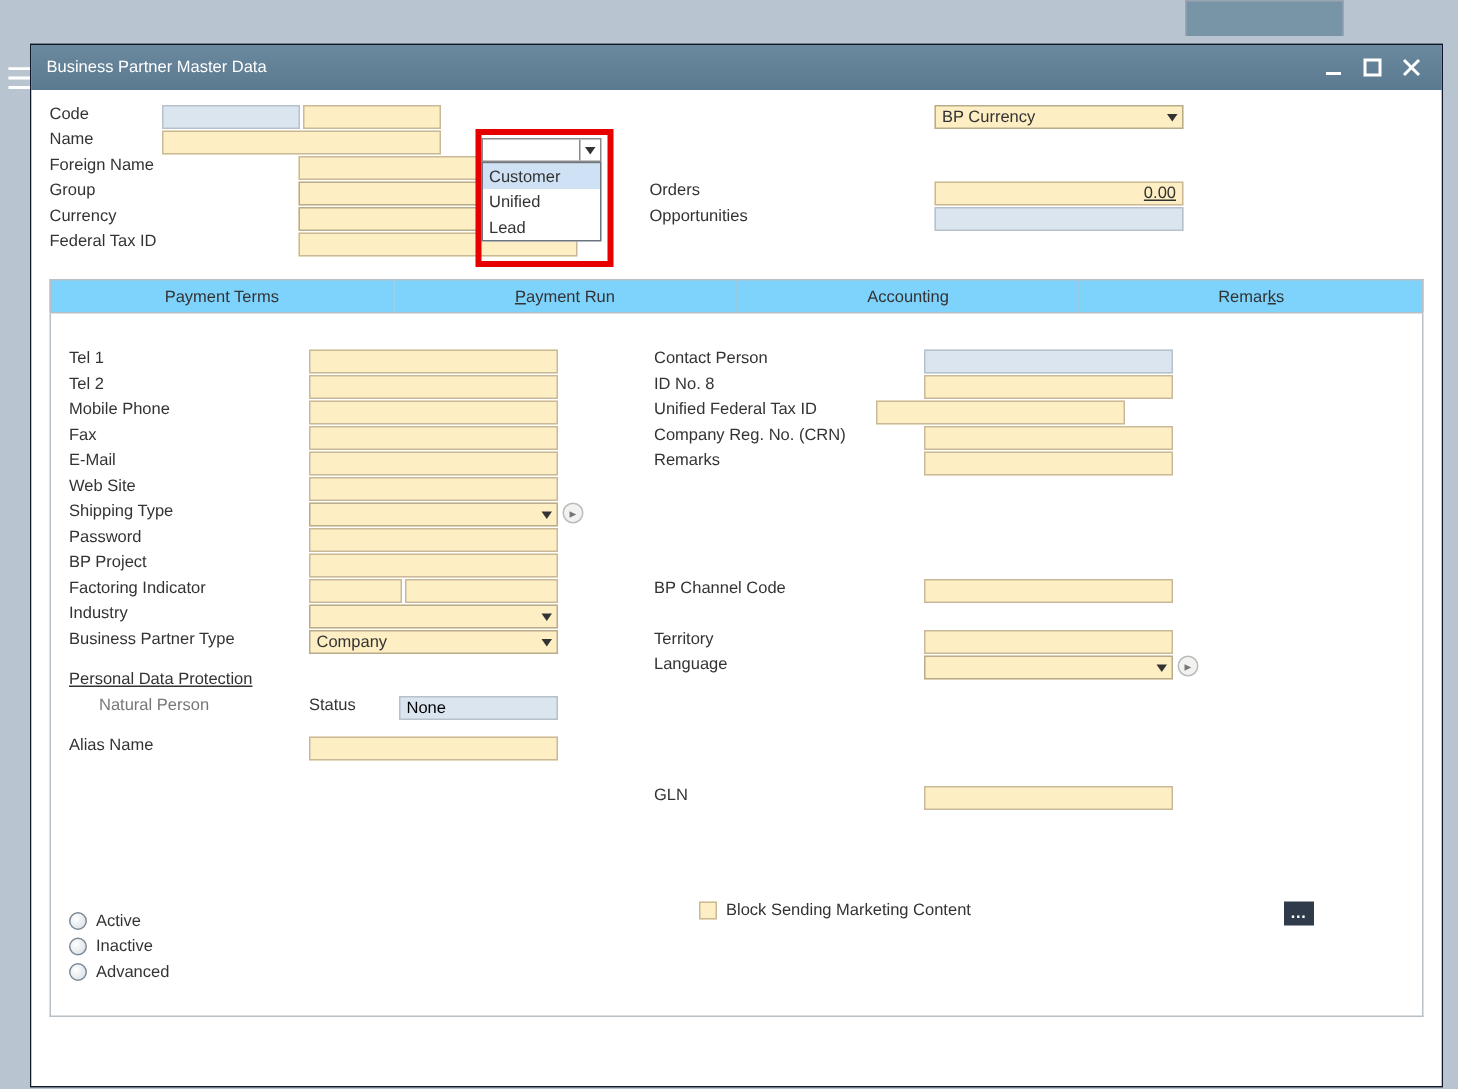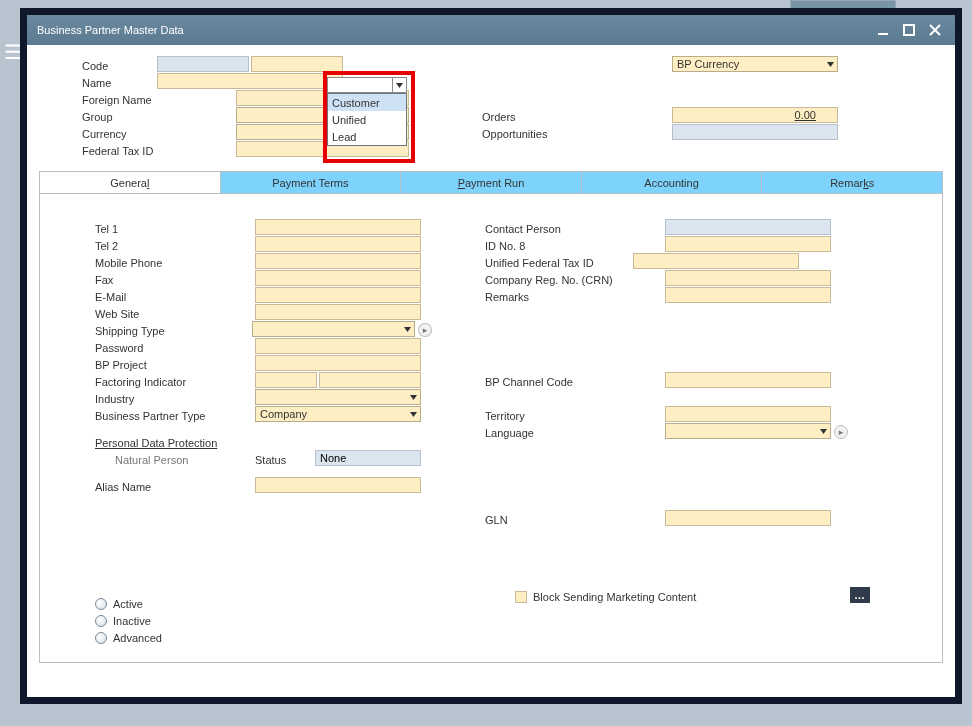--- a/index.html
+++ b/index.html
@@ -1,44 +1,44 @@
 <!DOCTYPE html>
 <html><head>
 <meta charset="utf-8">
 <style>
   * { box-sizing: border-box; font-family: Tahoma, Arial, sans-serif; font-size: 11px; }
   body { margin:0; background:#b8c5d0; width:972px; height:726px; position:relative; }
   .hamburger { position:absolute; top:40px; left:4px; color:#fff; font-size:20px; }
 
-  .window { position:absolute; top:8px; left:20px; width:942px; height:696px; background:#fff; border:7px solid #0f172a; }
+  .window { position:absolute; top:29px; left:20px; width:942px; height:696px; background:#fff; border:1px solid #0f172a; }
   .bgtab { position:absolute; top:0; left:790px; width:106px; height:24px; background:#7895a8; border:1px solid #9aa6b2; border-bottom:none;}
   .titlebar { height:30px; background:linear-gradient(to bottom,#6a899e,#5b7a8f); color:#fff; display:flex; align-items:center; padding:0 10px; font-size:14px; }
   .titlebar .spacer { flex:1; }
   .win-btn { width:20px; height:20px; margin-left:6px; display:flex; align-items:center; justify-content:center; cursor:pointer; }
   .win-btn svg { stroke:#fff; fill:none; }
 
   .content { position:relative; padding:10px 12px 12px 12px; height:calc(100% - 30px); overflow:auto; background:#fff; }
   
   .content::-webkit-scrollbar { width:14px; }
   .content::-webkit-scrollbar-thumb { background:#c4cfd8; }
 
   
   .hdr { display:flex; }
   .hdr .left { width:370px; }
   .hdr .right { flex:1; }
 
-  .row { display:flex; align-items:flex-end; height:17px;margin-left:43px; }
+  .row { display:flex; align-items:flex-start; height:17px; }
   .lbl { color:#333; }
   .lbl.indent { padding-left:20px; color:#777;}
   .fld-in { background:#fdeec3; border:1px solid #c9b999; height:16px; }
   .fld-ro { background:#dae5ef; border:1px solid #b6c1cc; height:16px; }
   .sel { background:#fdeec3; border:1px solid #b9ac8a; height:16px; display:flex; align-items:center; padding:0 2px; color:#333; }
   .sel .arrow { margin-left:auto; }
   .arrow svg { display:block; }
-  .txt-right { text-align:right; padding-right:21px; color:#333; display:flex; align-items:center; justify-content:flex-end;text-decoration:underline;}
+  .txt-right { text-align:right; padding-right:4px; color:#333; display:flex; align-items:center; justify-content:flex-end;text-decoration:underline;}
 
   
   .red-box { position:absolute; top:56px; left:296px; width:92px; height:92px; border:4px solid #e60000; pointer-events:none; z-index:20;}
   .code-sel { position:absolute; top:62px; left:300px; width:80px; height:16px; background:#fff; border:1px solid #8a8a8a; display:flex; align-items:center; z-index:15;}
   .code-sel .arrow { margin-left:auto; border-left:1px solid #8a8a8a; width:14px; height:14px; display:flex; align-items:center; justify-content:center;}
   .dd { position:absolute; top:78px; left:300px; width:80px; border:1px solid #6a7580; background:#fff; z-index:15;}
   .dd div { height:17px; display:flex; align-items:center; padding:0 4px; color:#333;}
   .dd div.sel-item { background:#cfe2f5; }
 
   
@@ -149,21 +149,20 @@
           <span class="fld-in txt-right" style="width:166px">0.00</span>
           </div>
         <div class="row">
             <span class="lbl" style="width:190px">Opportunities</span>
           <span class="fld-ro" style="width:166px"></span>
           </div>
       </div>
     </div>
 
     <div class="tabs">
-      <div class="tab active">Genera<span class="ul">l</span></div>
       <div class="tab"><span>Payment Terms</span></div>
       <div class="tab"><span class="ul">P</span>ayment Run</div>
       <div class="tab">Accountin<span class="ul">g</span></div>
       <div class="tab">Remar<span class="ul">k</span>s</div>
     </div>
 
     <div class="tabbody">
 
       <div class="col colL">
         <div class="row">

